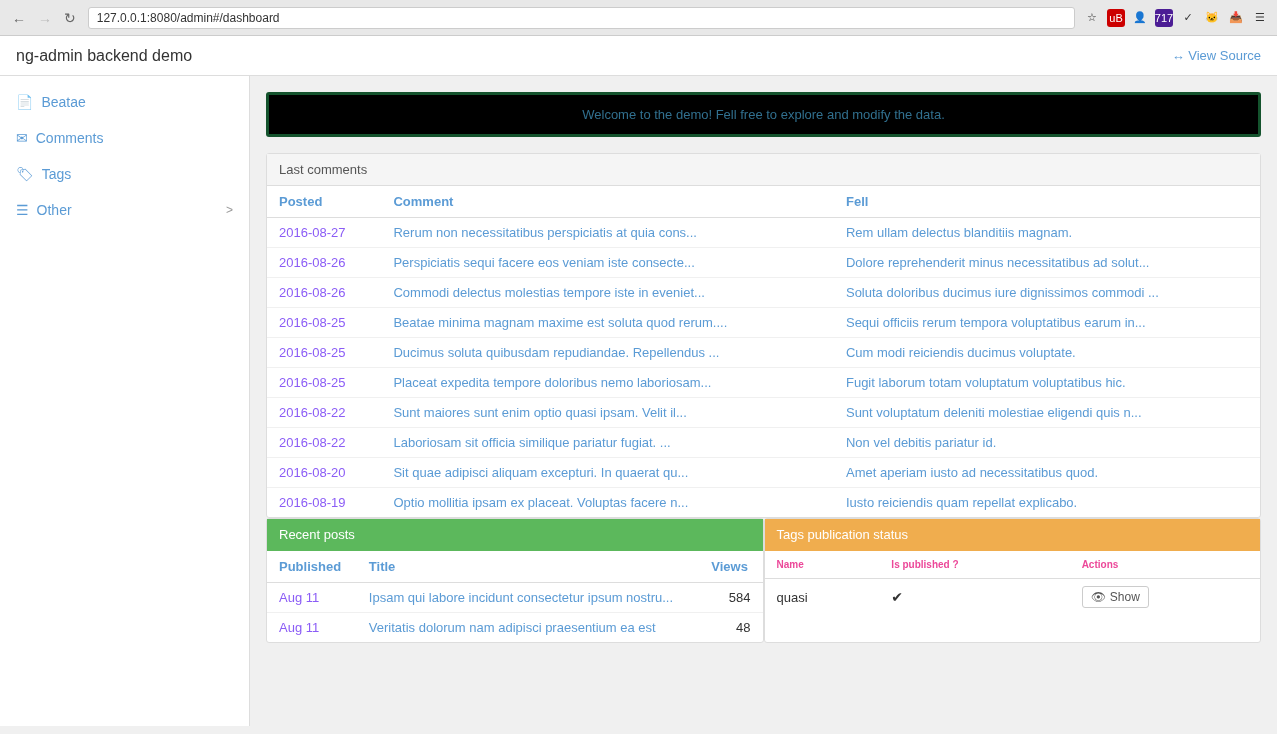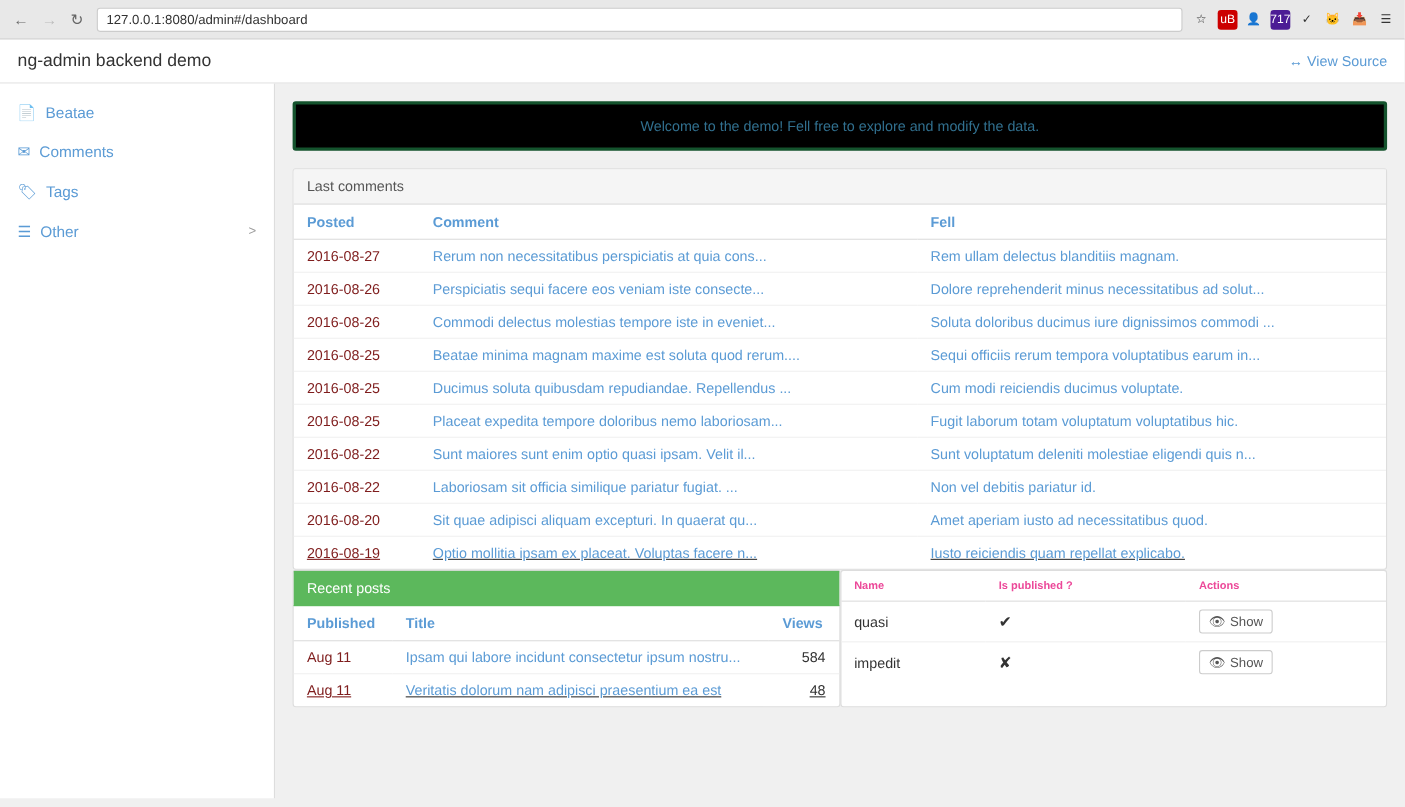--- a/index.html
+++ b/index.html
@@ -108,23 +108,23 @@
       font-weight: bold;
       color: #5b9bd5;
       font-size: 13px;
       border-bottom: 1px solid #ddd;
     }
     .data-table td {
       padding: 7px 12px;
       border-bottom: 1px solid #f0f0f0;
       font-size: 13px;
     }
-    .data-table tr:last-child td { border-bottom: none; text-decoration: underline; }
+    .data-table tr:last-child td { border-bottom: none; }
     .data-table a { color: #5b9bd5; text-decoration: none; }
-    .data-table .date-cell { color: #7f1d1d; white-space: nowrap; }
+    .data-table .date-cell { color: #8b5cf6; white-space: nowrap; }
 
     
     .bottom-panels { display: flex; }
     .bottom-panel { flex: 1; }
 
     
     .tags-table { width: 100%; border-collapse: collapse; }
     .tags-table th {
       padding: 8px 12px;
       text-align: left;
@@ -316,20 +316,23 @@
               <tr>
       <td class="date-cell">Aug 11</td>
       <td><a href="#">Veritatis dolorum nam adipisci praesentium ea est</a></td>
       <td class="views-cell">48</td>
     </tr>
             </tbody>
         </table>
       </div>
 
       <div class="panel bottom-panel">
+        <div class="panel-header orange">
+          <span>Tags publication status</span>
+        </div>
         <table class="tags-table">
           <thead>
             <tr>
               <th>Name</th>
               <th>Is published ?</th>
               <th>Actions</th>
             </tr>
           </thead>
           <tbody id="tags-tbody">
           <tr>
@@ -337,32 +340,20 @@
       <td>
         <span class="check-yes">✔</span>
       </td>
       <td>
         <button class="show-btn">
           <span>👁</span>
           Show
         </button>
       </td>
     </tr>
-              <tr>
-      <td>impedit</td>
-      <td>
-        <span class="check-no">✘</span>
-      </td>
-      <td>
-        <button class="show-btn">
-          <span>👁</span>
-          Show
-        </button>
-      </td>
-    </tr>
             </tbody>
         </table>
       </div>
 
     </div>
 
   </main>
 </div>
 
 </body></html>

